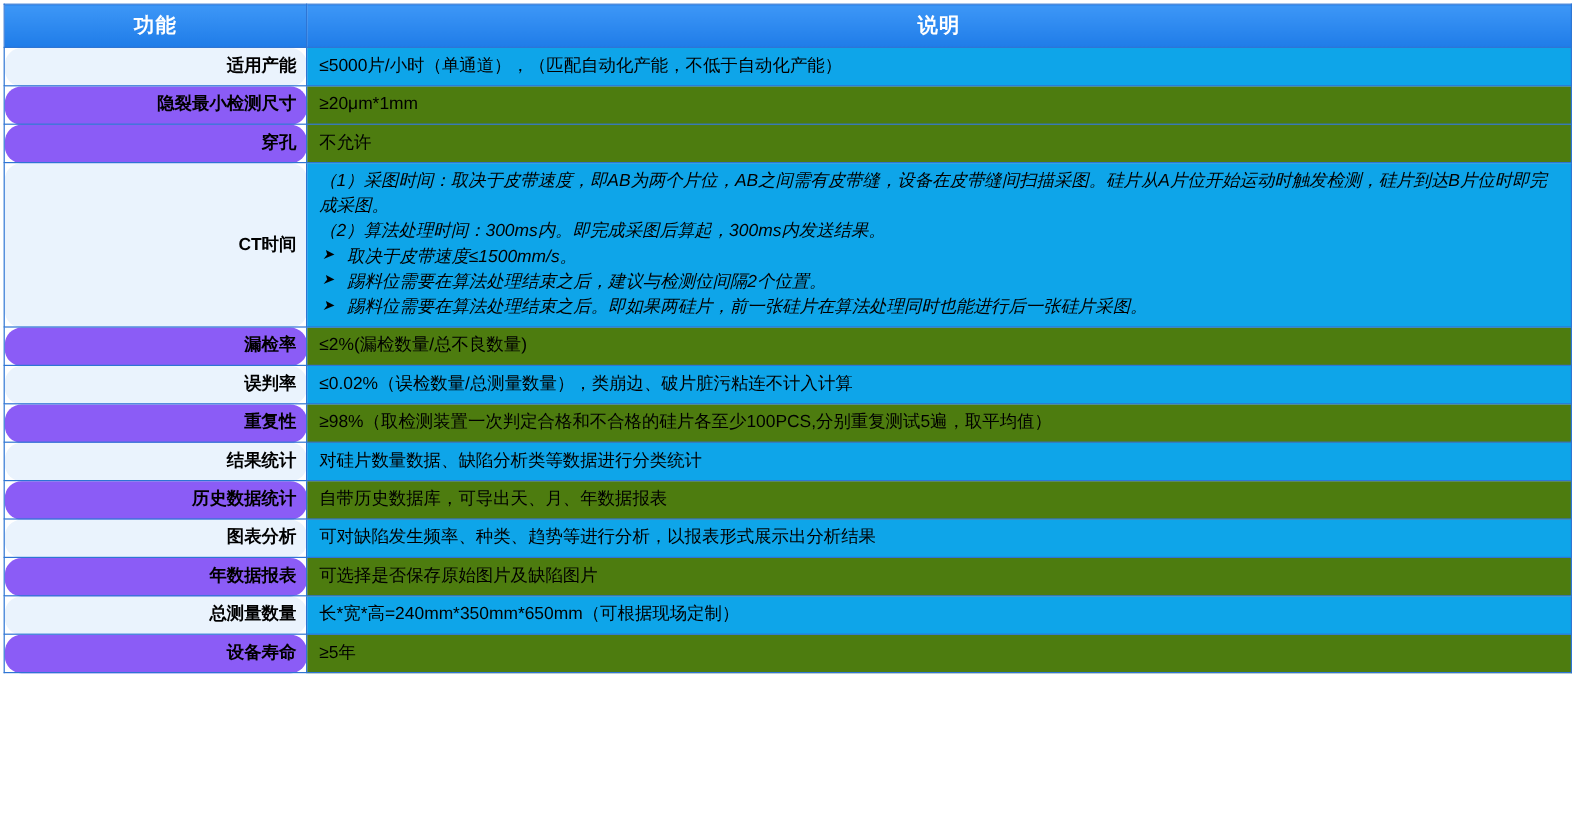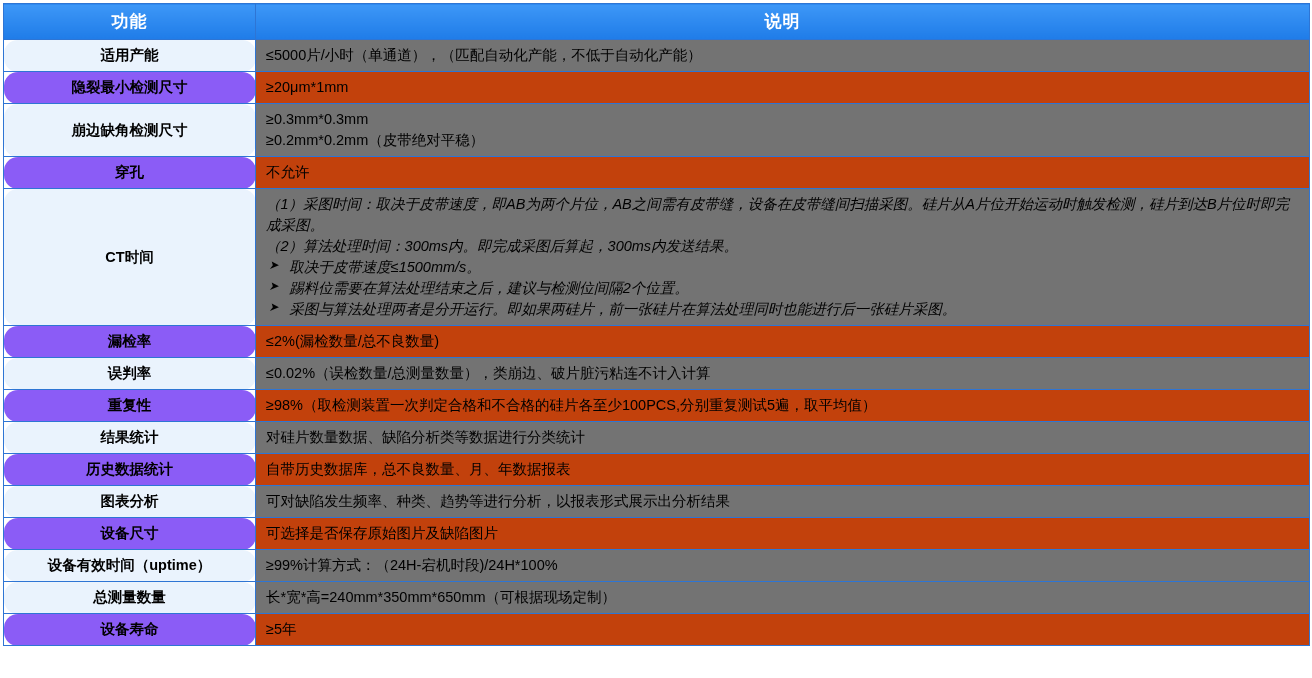--- a/index.html
+++ b/index.html
@@ -37,33 +37,33 @@
   }
   .spec-table td {
     border: 1px solid #2e75d4;
     font-size: 14.5px;
     color: #000000;
     vertical-align: middle;
     padding: 5px 8px;
     line-height: 1.45;
   }
   .spec-table td.feature {
-    text-align: center;
+    text-align: right;
     font-weight: bold;
     background: #eaf3fd;
     white-space: nowrap;
     border-radius: 14px;
   }
   .spec-table td.desc {
     text-align: left;
-    background: #737373;
+    background: #0ea5e9;
     padding-left: 10px;
   }
   .spec-table tr.alt td.desc {
-    background: #c2410c;
+    background: #4d7c0f;
   }
   .spec-table tr.alt td.feature {
     background: #8b5cf6;
   }
   .desc-line {
     display: block;
     white-space: pre-wrap;
   }
   .bullet-line {
     display: block;
@@ -101,41 +101,34 @@
         <td class="desc">
           <span class="desc-line">≤5000片/小时（单通道），（匹配自动化产能，不低于自动化产能）</span>
         </td>
       </tr>
       <tr class="alt">
         <td class="feature">隐裂最小检测尺寸</td>
         <td class="desc">
           <span class="desc-line">≥20μm*1mm</span>
         </td>
       </tr>
-      <tr>
-        <td class="feature">崩边缺角检测尺寸</td>
-        <td class="desc">
-          <span class="desc-line">≥0.3mm*0.3mm</span>
-          <span class="desc-line">≥0.2mm*0.2mm（皮带绝对平稳）</span>
-        </td>
-      </tr>
       <tr class="alt">
         <td class="feature">穿孔</td>
         <td class="desc">
           <span class="desc-line">不允许</span>
         </td>
       </tr>
       <tr>
         <td class="feature">CT时间</td>
         <td class="desc ct-cell">
           <span class="desc-line">（1）采图时间：取决于皮带速度，即AB为两个片位，AB之间需有皮带缝，设备在皮带缝间扫描采图。硅片从A片位开始运动时触发检测，硅片到达B片位时即完成采图。</span>
           <span class="desc-line">（2）算法处理时间：300ms内。即完成采图后算起，300ms内发送结果。</span>
           <span class="bullet-line">取决于皮带速度≤1500mm/s。</span>
           <span class="bullet-line">踢料位需要在算法处理结束之后，建议与检测位间隔2个位置。</span>
-          <span class="bullet-line">采图与算法处理两者是分开运行。即如果两硅片，前一张硅片在算法处理同时也能进行后一张硅片采图。</span>
+          <span class="bullet-line">踢料位需要在算法处理结束之后。即如果两硅片，前一张硅片在算法处理同时也能进行后一张硅片采图。</span>
         </td>
       </tr>
       <tr class="alt">
         <td class="feature">漏检率</td>
         <td class="desc">
           <span class="desc-line">≤2%(漏检数量/总不良数量)</span>
         </td>
       </tr>
       <tr>
         <td class="feature">误判率</td>
@@ -151,39 +144,33 @@
       </tr>
       <tr>
         <td class="feature">结果统计</td>
         <td class="desc">
           <span class="desc-line">对硅片数量数据、缺陷分析类等数据进行分类统计</span>
         </td>
       </tr>
       <tr class="alt">
         <td class="feature">历史数据统计</td>
         <td class="desc">
-          <span class="desc-line">自带历史数据库，总不良数量、月、年数据报表</span>
+          <span class="desc-line">自带历史数据库，可导出天、月、年数据报表</span>
         </td>
       </tr>
       <tr>
         <td class="feature">图表分析</td>
         <td class="desc">
           <span class="desc-line">可对缺陷发生频率、种类、趋势等进行分析，以报表形式展示出分析结果</span>
         </td>
       </tr>
       <tr class="alt">
-        <td class="feature">设备尺寸</td>
+        <td class="feature">年数据报表</td>
         <td class="desc">
           <span class="desc-line">可选择是否保存原始图片及缺陷图片</span>
-        </td>
-      </tr>
-      <tr>
-        <td class="feature">设备有效时间（uptime）</td>
-        <td class="desc">
-          <span class="desc-line">≥99%计算方式：（24H-宕机时段)/24H*100%</span>
         </td>
       </tr>
       <tr>
         <td class="feature">总测量数量</td>
         <td class="desc">
           <span class="desc-line">长*宽*高=240mm*350mm*650mm（可根据现场定制）</span>
         </td>
       </tr>
       <tr class="alt">
         <td class="feature">设备寿命</td>

